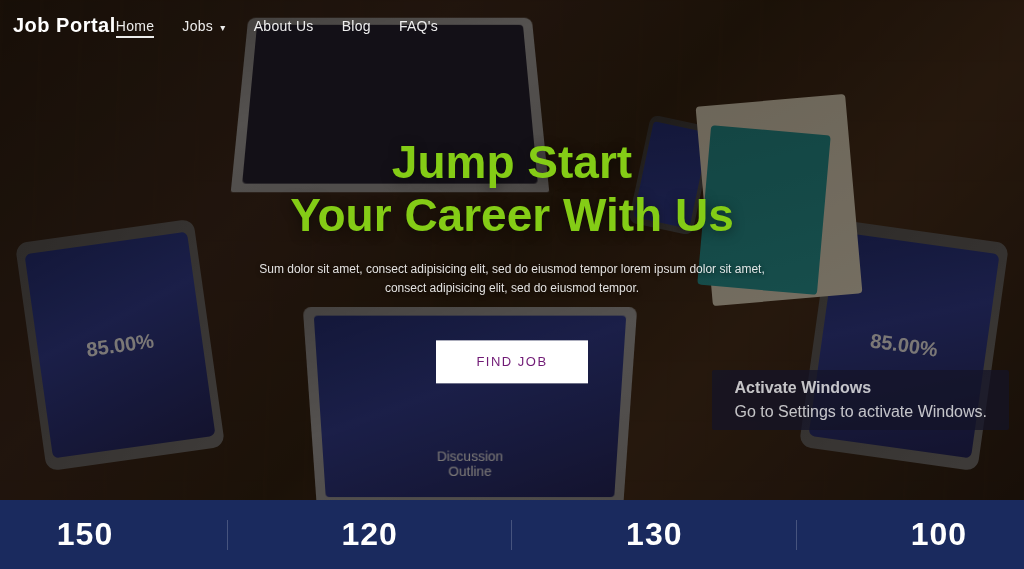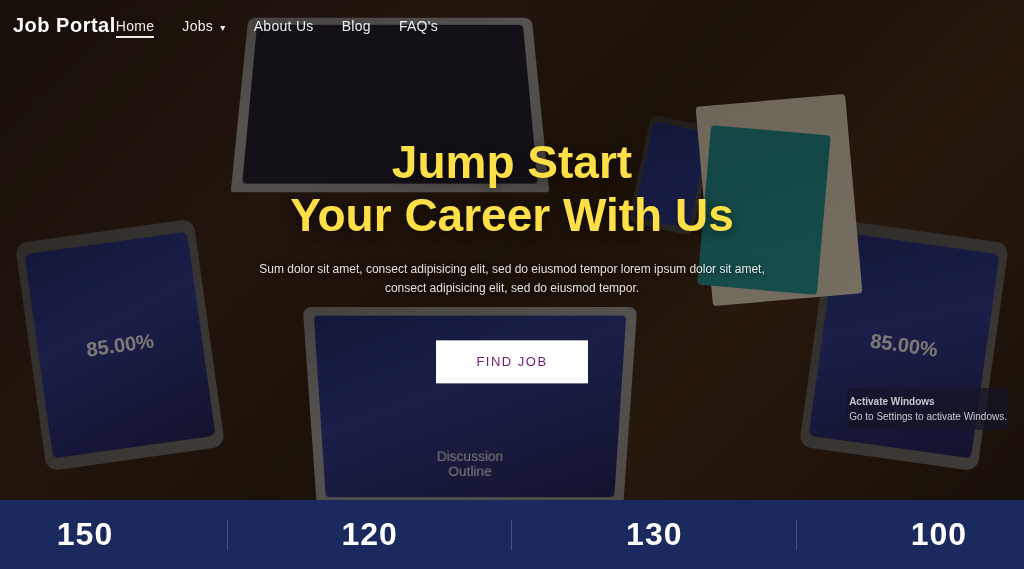--- a/index.html
+++ b/index.html
@@ -194,21 +194,21 @@
       position: absolute;
       top: 50%;
       left: 50%;
       transform: translate(-50%, -48%);
       text-align: center;
       z-index: 5;
       width: 520px;
     }
 
     .hero-title {
-      color: #fde047;
+      color: #84cc16;
       font-size: 46px;
       font-weight: 700;
       line-height: 1.15;
       margin-bottom: 18px;
       text-shadow: 0 2px 12px rgba(0,0,0,0.5);
     }
 
     .hero-subtitle {
       color: rgba(255,255,255,0.88);
       font-size: 12px;
@@ -257,22 +257,22 @@
       background: rgba(255,255,255,0.2);
     }
 
     
     .windows-notice {
       position: absolute;
       bottom: 80px;
       right: 15px;
       background: rgba(20,20,40,0.75);
       color: rgba(255,255,255,0.75);
-      font-size: 10px;
-      padding: 6px 2px;
+      font-size: 16px;
+      padding: 6px 22px;
       border-radius: 2px;
       z-index: 20;
       line-height: 1.5;
     }
   </style>
 </head>
 <body>
 
 <div class="hero">
 

